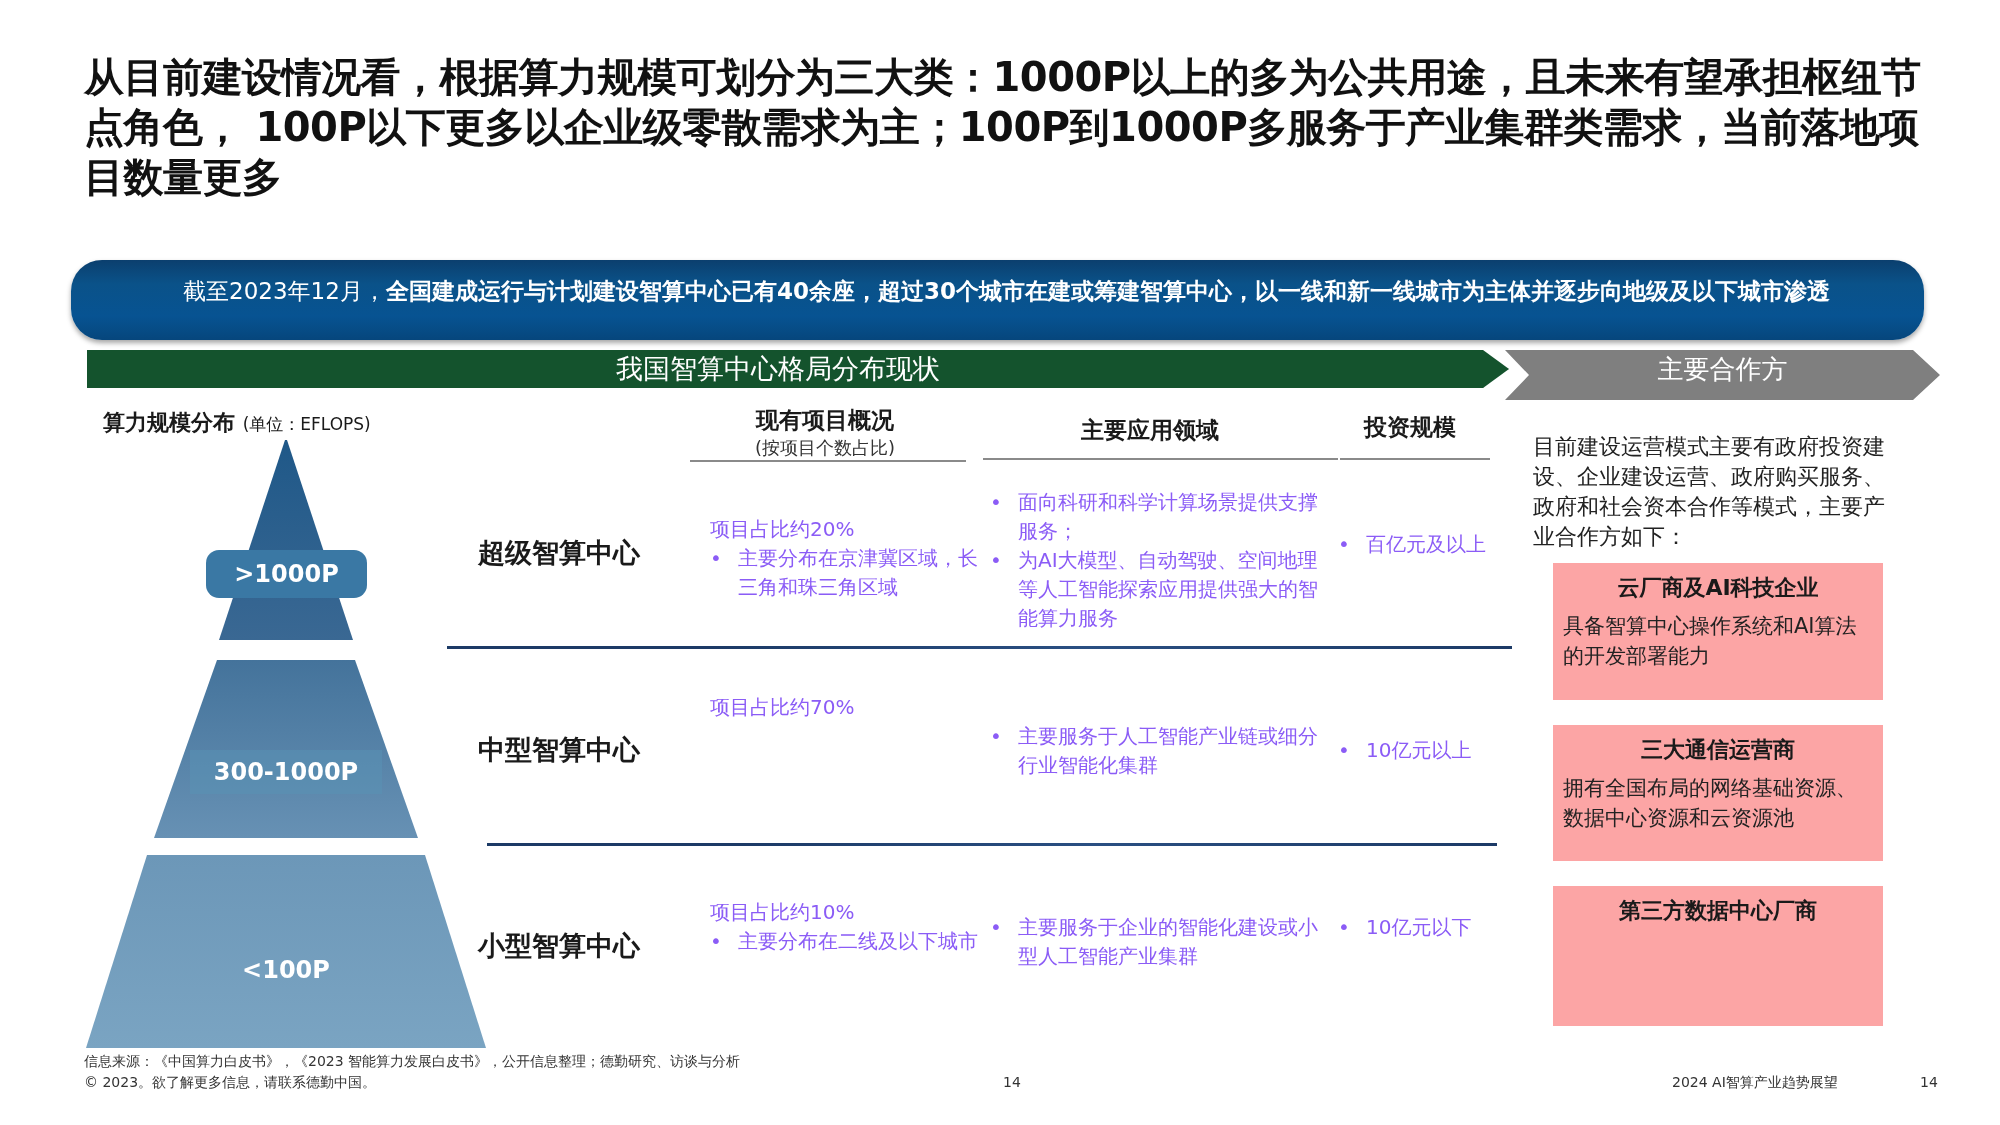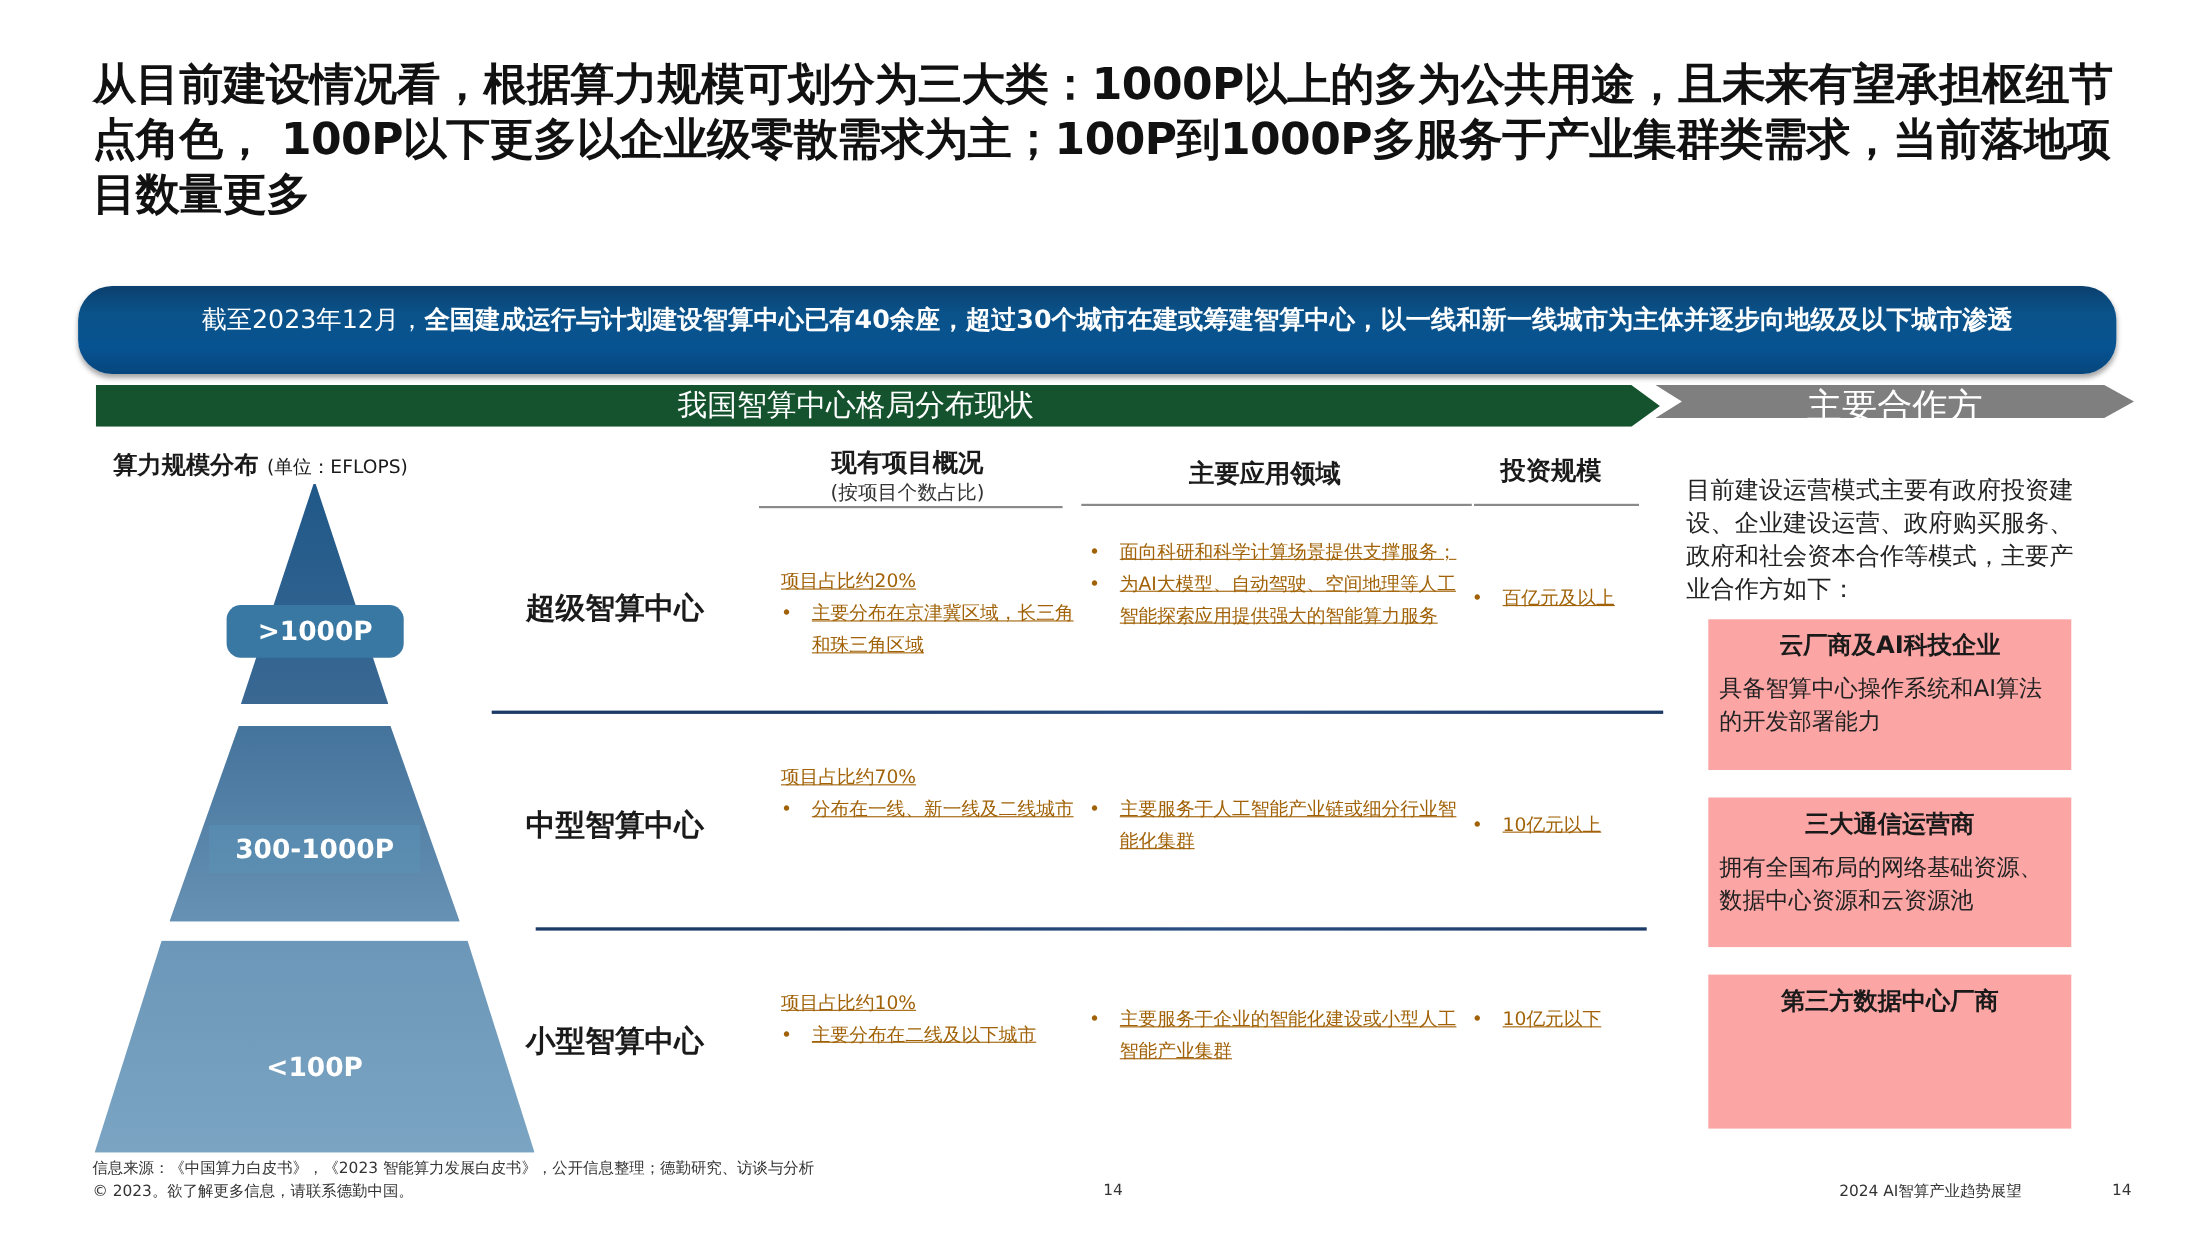--- a/index.html
+++ b/index.html
@@ -15,23 +15,23 @@
             background:linear-gradient(180deg,#0b3f6e 0%,#0a5289 30%,#075392 70%,#06467c 100%);
             box-shadow:0 3px 5px rgba(0,0,0,0.35); color:#fff; font-size:23px; line-height:62px; padding-left:18px; white-space:nowrap;text-align:center; }
   .banner .lead { font-weight:normal; }
   .banner .rest { font-weight:bold; }
 
   
   .chev-dark { left:87px; top:350px; width:1422px; height:38px; background:#14532d;
                clip-path:polygon(0 0, 1396px 0, 100% 50%, 1396px 100%, 0 100%);
                box-shadow:0 3px 4px rgba(0,0,0,0.3); color:#fff; font-size:27px; line-height:38px; text-align:center; }
   .chev-dark span { position:relative; left:-20px; }
-  .chev-light { left:1505px; top:350px; width:435px; height:30px; background:#7f7f7f;
+  .chev-light { left:1505px; top:350px; width:435px; height:50px; background:#7f7f7f;
                 clip-path:polygon(0 0, 408px 0, 100% 50%, 408px 100%, 0 100%, 24px 50%);
-                color:#fff; font-size:32px; line-height:38px; text-align:center; }
+                color:#fff; font-size:26px; line-height:38px; text-align:center; }
 
   
   .pyr-title { left:103px; top:408px; font-size:22px; font-weight:bold; white-space:nowrap; }
   .pyr-title .unit { font-size:17px; font-weight:normal; }
   .tier { position:absolute; }
   .tier1 { left:86px; top:440px; width:400px; height:200px;
            clip-path:polygon(199px 0, 201px 0, 267px 200px, 133px 200px);
            background:linear-gradient(180deg,#1f5888 0%,#3a6893 100%); }
   .tier2 { left:86px; top:660px; width:400px; height:178px;
            clip-path:polygon(131px 0, 269px 0, 332px 178px, 68px 178px);
@@ -43,21 +43,21 @@
   .lbl1 { left:206px; top:550px; width:161px; height:48px; line-height:48px; background:#3a78a4;border-radius:13px; }
   .lbl2 { left:190px; top:750px; width:192px; height:44px; line-height:44px; background:rgba(90,145,180,0.55); }
   .lbl3 { left:186px; top:950px; width:200px; height:40px; line-height:40px; }
 
   
   .col-h { font-weight:bold; font-size:23px; text-align:center; white-space:nowrap; }
   .col-sub { font-size:18px; text-align:center; color:#333; white-space:nowrap; }
   .hline { position:absolute; height:2px; background:#8a8a8a; }
   .rowline { position:absolute; height:3px; background:linear-gradient(90deg,#1c3a66 0%,#1c3a66 25%,#2a4f82 60%,#1c3a66 100%); }
   .row-label { font-size:27px; font-weight:bold; white-space:nowrap; }
-  .cell { font-size:17px; line-height:29px; color:#a16207;text-decoration:underline; }
+  .cell { font-size:20px; line-height:29px; color:#8b5cf6; }
   .cell ul { list-style:none; }
   .cell li { position:relative; padding-left:28px; }
   .cell li::before { content:"•"; position:absolute; left:0; top:0; }
   .cell .head { display:block; }
 
   
   .intro { left:1533px; top:432px; width:365px; font-size:22px; line-height:30px; color:#222; }
   .partner { position:absolute; left:1553px; width:330px; background:#fca5a5; padding:8px 10px; }
   .partner .ph { font-size:22px; font-weight:bold; text-align:center; line-height:34px; color:#1a1a1a; }
   .partner .pd { font-size:21px; line-height:30px; color:#222; margin-top:6px; }
@@ -118,23 +118,20 @@
 <div class="abs cell" style="left:1338px; top:530px; width:155px;">
   <ul>
       <li>百亿元及以上</li>
     </ul>
 </div>
 <div class="rowline" style="left:447px; top:646px; width:1065px;"></div>
 
 <div class="abs row-label" style="left:478px; top:732px;">中型智算中心</div>
 <div class="abs cell" style="left:710px; top:693px; width:275px;">
   <span class="head">项目占比约70%</span>
-  <ul>
-      <li>分布在一线、新一线及二线城市</li>
-    </ul>
 </div>
 <div class="abs cell" style="left:990px; top:722px; width:340px;">
   <ul>
       <li>主要服务于人工智能产业链或细分行业智能化集群</li>
     </ul>
 </div>
 <div class="abs cell" style="left:1338px; top:736px; width:160px;">
   <ul>
       <li>10亿元以上</li>
     </ul>

